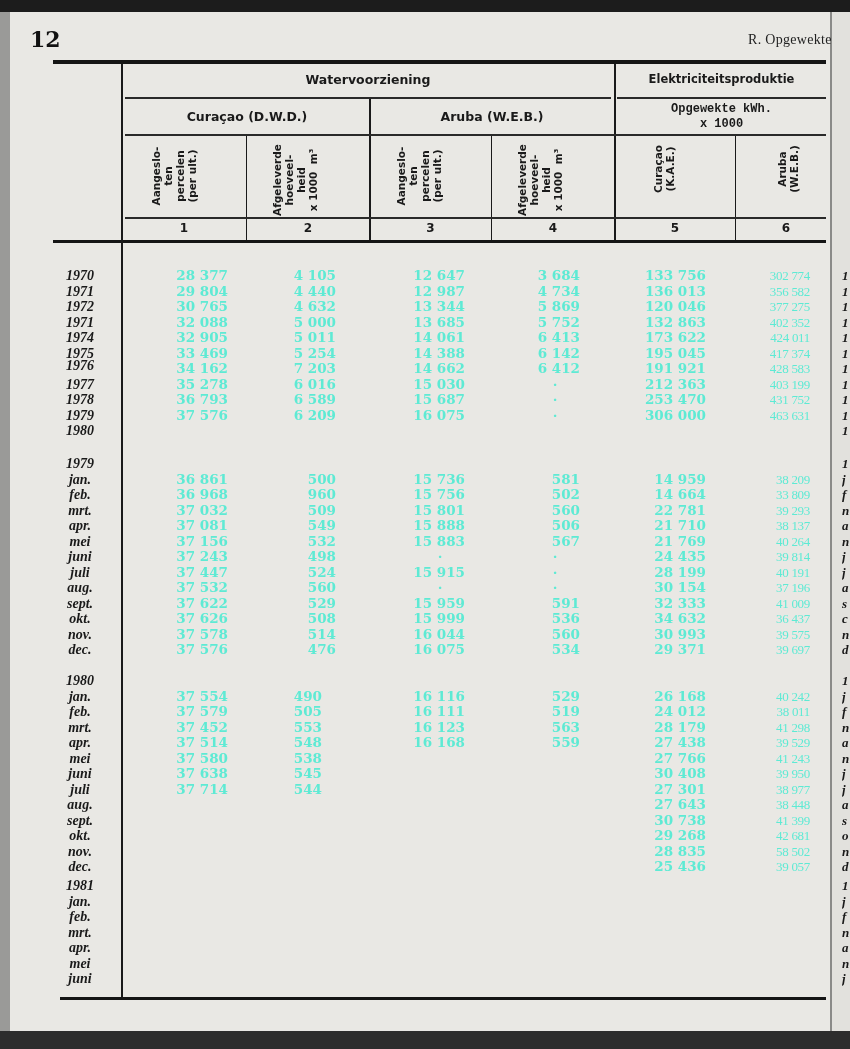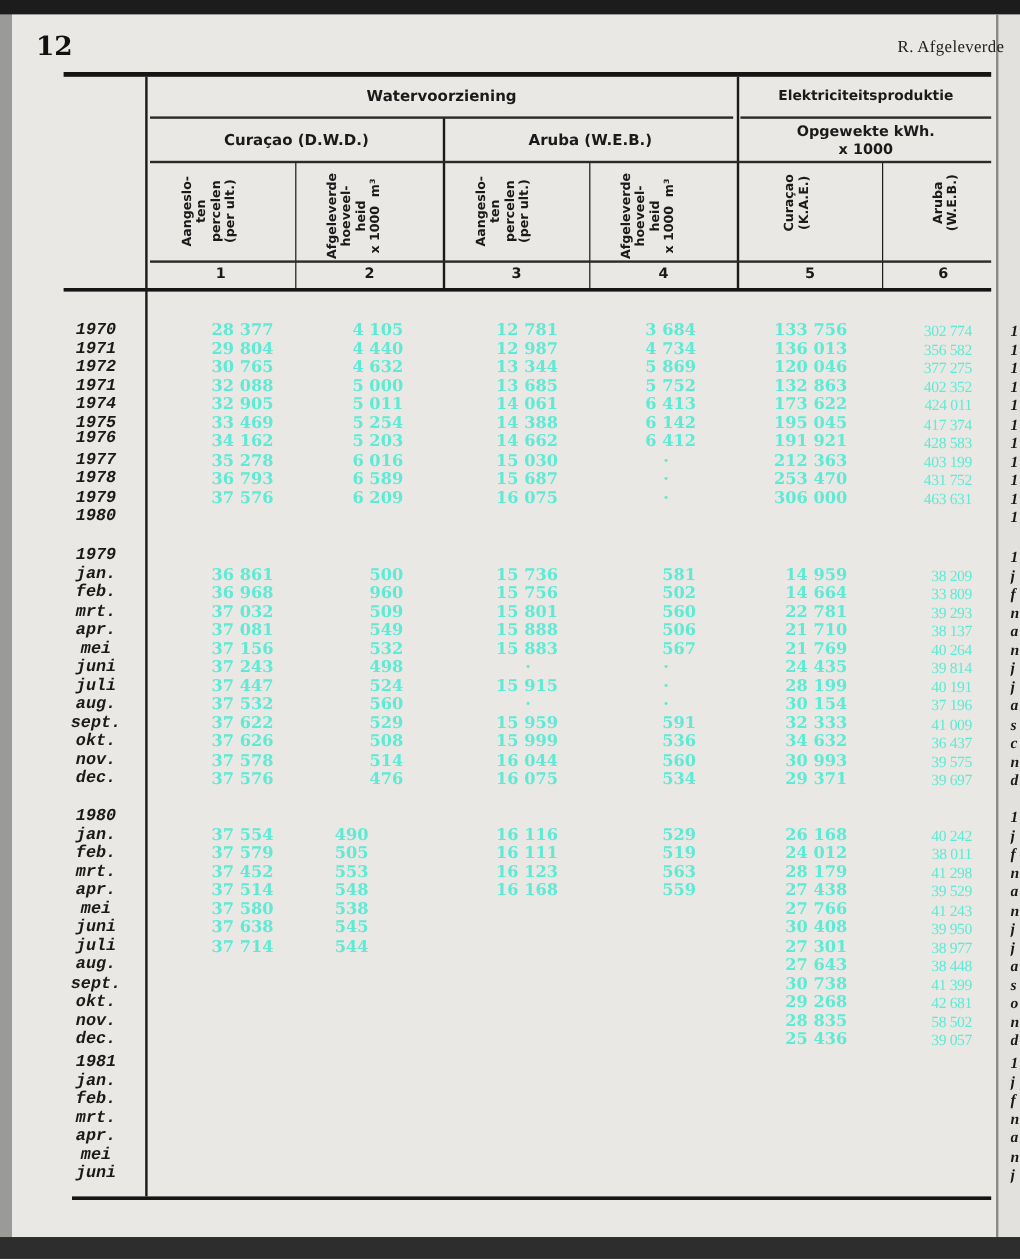--- a/index.html
+++ b/index.html
@@ -27,37 +27,37 @@
   .hline { position:absolute; background:#2a2a2a; height:1.5px; }
 
   .hdr { position:absolute; font-family:"DejaVu Sans", sans-serif; font-weight:bold; color:#1a1a1a; text-align:center; }
   .vhdr {
     position:absolute; font-family:"DejaVu Sans", sans-serif; font-weight:bold; color:#1a1a1a;
     font-size:10.5px; line-height:12px; text-align:center;
     transform:rotate(-90deg); transform-origin:center center; white-space:pre;
   }
   .colnum { position:absolute; font-family:"DejaVu Sans", sans-serif; font-weight:bold; font-size:12px; color:#1a1a1a; text-align:center; }
 
-  .stub { position:absolute; left:40px; width:80px; font-family:Liberation Mono, monospace; font-style:italic; font-weight:bold; font-size:14px; line-height:15.5px; color:#1a1a1a; text-align:center; }
+  .stub { position:absolute; left:40px; width:80px; font-family:Liberation Serif, serif; font-style:italic; font-weight:bold; font-size:14px; line-height:15.5px; color:#1a1a1a; text-align:center; }
   .col { position:absolute; font-family:"DejaVu Serif", serif; font-weight:bold; font-size:13.5px; line-height:15.5px; color:#5eead4; text-align:right; white-space:pre; }
   .col.narrow { font-family:"Liberation Serif", serif; font-size:13px; letter-spacing:-0.3px; font-weight:normal; }
   .cell { height:15.5px; }
   .edge { position:absolute; left:842px; width:10px; font-family:"Liberation Serif", serif; font-style:italic; font-weight:bold; font-size:13px; line-height:15.5px; color:#1a1a1a; overflow:hidden; white-space:nowrap; }
 </style>
 </head>
 <body>
 
 <div class="topbar"></div>
 <div class="leftedge"></div>
 <div class="page"></div>
 <div class="nextpage"></div>
 <div class="bottombar"></div>
 
 <div class="pagenum">12</div>
-<div class="runhead">R.  Afgeleverde</div>
+<div class="runhead">R.  Opgewekte</div>
 
 <div class="rule-thick" style="left:53px;top:60px;width:773px;height:4px;"></div>
 <div class="rule-thick" style="left:53px;top:240px;width:773px;height:3px;"></div>
 <div class="rule-thick" style="left:60px;top:997px;width:766px;height:3px;"></div>
 
 <div class="vline" style="left:121px;top:64px;height:933px;"></div>
 <div class="vline" style="left:614px;top:64px;height:176px;"></div>
 <div class="vline" style="left:369px;top:98px;height:142px;"></div>
 <div class="vline" style="left:246px;top:135px;height:105px;width:1px;"></div>
 <div class="vline" style="left:491px;top:135px;height:105px;width:1px;"></div>
@@ -65,21 +65,21 @@
 
 <div class="hline" style="left:125px;top:97px;width:486px;"></div>
 <div class="hline" style="left:617px;top:97px;width:209px;"></div>
 <div class="hline" style="left:125px;top:134px;width:701px;"></div>
 <div class="hline" style="left:125px;top:217px;width:701px;"></div>
 
 <div class="hdr" style="left:125px;top:72px;width:486px;font-size:12.5px;">Watervoorziening</div>
 <div class="hdr" style="left:617px;top:72px;width:209px;font-size:11.5px;">Elektriciteitsproduktie</div>
 <div class="hdr" style="left:125px;top:109px;width:244px;font-size:12.5px;">Curaçao (D.W.D.)</div>
 <div class="hdr" style="left:370px;top:109px;width:244px;font-size:12.5px;">Aruba (W.E.B.)</div>
-<div class="hdr" style="left:617px;top:102px;width:209px;font-size:12px;line-height:15px;white-space:pre;">Opgewekte kWh.
+<div class="hdr" style="left:617px;top:102px;width:209px;font-size:12px;line-height:15px;white-space:pre;font-family:Liberation Mono, monospace;">Opgewekte kWh.
 x 1000</div>
 
 <div class="vhdr" style="left:135px;top:150px;width:82px;height:52px;">Aangeslo-
 ten
 percelen
 (per ult.)</div>
 <div class="vhdr" style="left:260px;top:150px;width:82px;height:60px;">Afgeleverde
 hoeveel-
 heid
 x 1000  m³</div>
@@ -109,22 +109,22 @@
     <div class="stub" style="top:299px;">1972</div>
     <div class="stub" style="top:314.5px;">1971</div>
     <div class="stub" style="top:330px;">1974</div>
     <div class="stub" style="top:345.5px;">1975</div>
     <div class="stub" style="top:358px;">1976</div>
     <div class="stub" style="top:376.5px;">1977</div>
     <div class="stub" style="top:392px;">1978</div>
     <div class="stub" style="top:407.5px;">1979</div>
     <div class="stub" style="top:423px;">1980</div>
     <div class="col " style="top:268px;left:118px;width:110px;"><div class="cell">28 377</div><div class="cell">29 804</div><div class="cell">30 765</div><div class="cell">32 088</div><div class="cell">32 905</div><div class="cell">33 469</div><div class="cell">34 162</div><div class="cell">35 278</div><div class="cell">36 793</div><div class="cell">37 576</div><div class="cell"></div></div>
-    <div class="col " style="top:268px;left:226px;width:110px;"><div class="cell">4 105</div><div class="cell">4 440</div><div class="cell">4 632</div><div class="cell">5 000</div><div class="cell">5 011</div><div class="cell">5 254</div><div class="cell">5 203</div><div class="cell">6 016</div><div class="cell">6 589</div><div class="cell">6 209</div><div class="cell"></div></div>
-    <div class="col " style="top:268px;left:355px;width:110px;"><div class="cell">12 781</div><div class="cell">12 987</div><div class="cell">13 344</div><div class="cell">13 685</div><div class="cell">14 061</div><div class="cell">14 388</div><div class="cell">14 662</div><div class="cell">15 030</div><div class="cell">15 687</div><div class="cell">16 075</div><div class="cell"></div></div>
+    <div class="col " style="top:268px;left:226px;width:110px;"><div class="cell">4 105</div><div class="cell">4 440</div><div class="cell">4 632</div><div class="cell">5 000</div><div class="cell">5 011</div><div class="cell">5 254</div><div class="cell">7 203</div><div class="cell">6 016</div><div class="cell">6 589</div><div class="cell">6 209</div><div class="cell"></div></div>
+    <div class="col " style="top:268px;left:355px;width:110px;"><div class="cell">12 647</div><div class="cell">12 987</div><div class="cell">13 344</div><div class="cell">13 685</div><div class="cell">14 061</div><div class="cell">14 388</div><div class="cell">14 662</div><div class="cell">15 030</div><div class="cell">15 687</div><div class="cell">16 075</div><div class="cell"></div></div>
     <div class="col " style="top:268px;left:470px;width:110px;"><div class="cell">3 684</div><div class="cell">4 734</div><div class="cell">5 869</div><div class="cell">5 752</div><div class="cell">6 413</div><div class="cell">6 142</div><div class="cell">6 412</div><div class="cell" style="text-align: center; padding-left: 60px; font-weight: bold;">·</div><div class="cell" style="text-align: center; padding-left: 60px; font-weight: bold;">·</div><div class="cell" style="text-align: center; padding-left: 60px; font-weight: bold;">·</div><div class="cell"></div></div>
     <div class="col " style="top:268px;left:596px;width:110px;"><div class="cell">133 756</div><div class="cell">136 013</div><div class="cell">120 046</div><div class="cell">132 863</div><div class="cell">173 622</div><div class="cell">195 045</div><div class="cell">191 921</div><div class="cell">212 363</div><div class="cell">253 470</div><div class="cell">306 000</div><div class="cell"></div></div>
     <div class="col narrow" style="top:268px;left:700px;width:110px;"><div class="cell">302 774</div><div class="cell">356 582</div><div class="cell">377 275</div><div class="cell">402 352</div><div class="cell">424 011</div><div class="cell">417 374</div><div class="cell">428 583</div><div class="cell">403 199</div><div class="cell">431 752</div><div class="cell">463 631</div><div class="cell"></div></div>
     <div class="stub" style="top:456px;">1979</div>
     <div class="stub" style="top:471.5px;">jan.</div>
     <div class="stub" style="top:487px;">feb.</div>
     <div class="stub" style="top:502.5px;">mrt.</div>
     <div class="stub" style="top:518px;">apr.</div>
     <div class="stub" style="top:533.5px;">mei</div>
     <div class="stub" style="top:549px;">juni</div>
@@ -147,21 +147,21 @@
     <div class="stub" style="top:735px;">apr.</div>
     <div class="stub" style="top:750.5px;">mei</div>
     <div class="stub" style="top:766px;">juni</div>
     <div class="stub" style="top:781.5px;">juli</div>
     <div class="stub" style="top:797px;">aug.</div>
     <div class="stub" style="top:812.5px;">sept.</div>
     <div class="stub" style="top:828px;">okt.</div>
     <div class="stub" style="top:843.5px;">nov.</div>
     <div class="stub" style="top:859px;">dec.</div>
     <div class="col " style="top:688.5px;left:118px;width:110px;"><div class="cell">37 554</div><div class="cell">37 579</div><div class="cell">37 452</div><div class="cell">37 514</div><div class="cell">37 580</div><div class="cell">37 638</div><div class="cell">37 714</div><div class="cell"></div><div class="cell"></div><div class="cell"></div><div class="cell"></div><div class="cell"></div></div>
-    <div class="col " style="top:688.5px;left:238px;width:110px;text-align:center;"><div class="cell">490</div><div class="cell">505</div><div class="cell">553</div><div class="cell">548</div><div class="cell">538</div><div class="cell">545</div><div class="cell">544</div><div class="cell"></div><div class="cell"></div><div class="cell"></div><div class="cell"></div><div class="cell"></div></div>
+    <div class="col " style="top:688.5px;left:212px;width:110px;"><div class="cell">490</div><div class="cell">505</div><div class="cell">553</div><div class="cell">548</div><div class="cell">538</div><div class="cell">545</div><div class="cell">544</div><div class="cell"></div><div class="cell"></div><div class="cell"></div><div class="cell"></div><div class="cell"></div></div>
     <div class="col " style="top:688.5px;left:355px;width:110px;"><div class="cell">16 116</div><div class="cell">16 111</div><div class="cell">16 123</div><div class="cell">16 168</div><div class="cell"></div><div class="cell"></div><div class="cell"></div><div class="cell"></div><div class="cell"></div><div class="cell"></div><div class="cell"></div><div class="cell"></div></div>
     <div class="col " style="top:688.5px;left:470px;width:110px;"><div class="cell">529</div><div class="cell">519</div><div class="cell">563</div><div class="cell">559</div><div class="cell"></div><div class="cell"></div><div class="cell"></div><div class="cell"></div><div class="cell"></div><div class="cell"></div><div class="cell"></div><div class="cell"></div></div>
     <div class="col " style="top:688.5px;left:596px;width:110px;"><div class="cell">26 168</div><div class="cell">24 012</div><div class="cell">28 179</div><div class="cell">27 438</div><div class="cell">27 766</div><div class="cell">30 408</div><div class="cell">27 301</div><div class="cell">27 643</div><div class="cell">30 738</div><div class="cell">29 268</div><div class="cell">28 835</div><div class="cell">25 436</div></div>
     <div class="col narrow" style="top:688.5px;left:700px;width:110px;"><div class="cell">40 242</div><div class="cell">38 011</div><div class="cell">41 298</div><div class="cell">39 529</div><div class="cell">41 243</div><div class="cell">39 950</div><div class="cell">38 977</div><div class="cell">38 448</div><div class="cell">41 399</div><div class="cell">42 681</div><div class="cell">58 502</div><div class="cell">39 057</div></div>
     <div class="stub" style="top:878px;">1981</div>
     <div class="stub" style="top:893.5px;">jan.</div>
     <div class="stub" style="top:909px;">feb.</div>
     <div class="stub" style="top:924.5px;">mrt.</div>
     <div class="stub" style="top:940px;">apr.</div>
     <div class="stub" style="top:955.5px;">mei</div>

